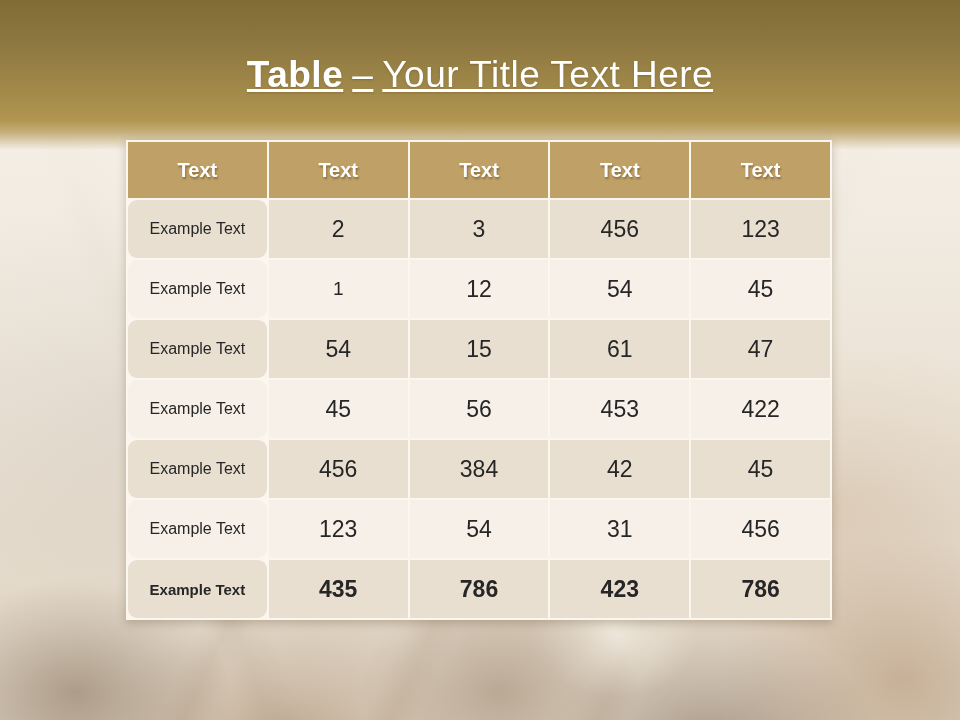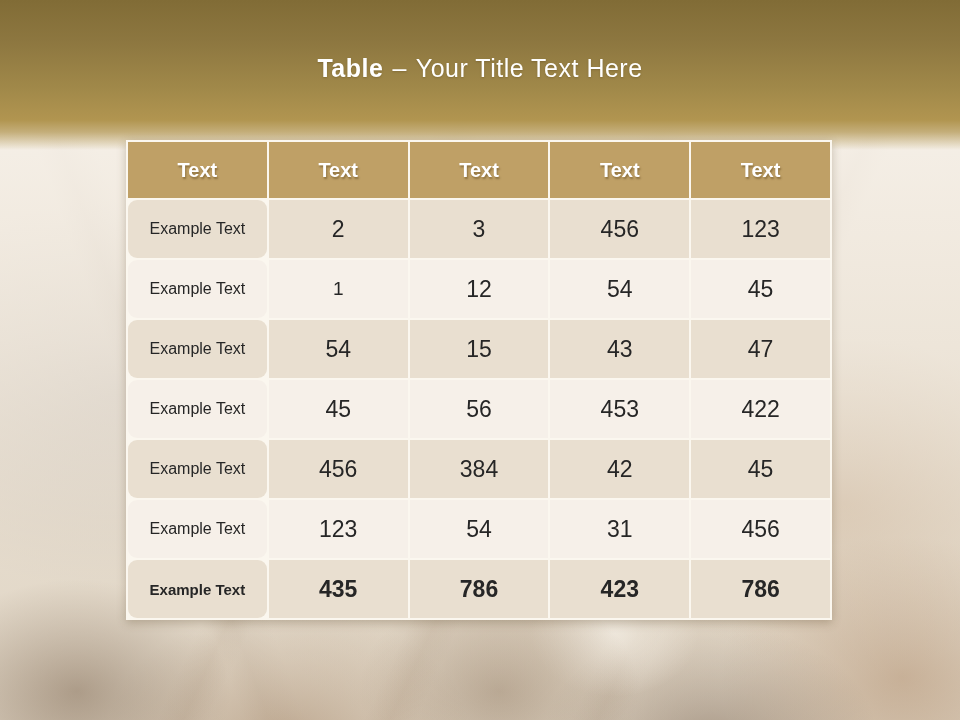--- a/index.html
+++ b/index.html
@@ -62,24 +62,25 @@
       rgba(177,149,80,0.72) 88%,
       rgba(177,149,80,0) 100%);
   }
   .slide-title {
     position: absolute;
     top: 54px;
     left: 0;
     width: 100%;
     text-align: center;
     color: #ffffff;
-    font-size: 25px;
+    font-size: 37px;
     letter-spacing: 0.5px;
     text-shadow: 0 1px 2px rgba(90,70,30,0.35);
     white-space: nowrap;
+    text-decoration: underline;
   }
   .slide-title .t-bold { font-weight: bold; }
   .slide-title .t-dash { margin: 0 9px; }
 
   
   .table-wrap {
     position: absolute;
     top: 140px;
     left: 126px;
   }
@@ -152,21 +153,21 @@
           <td class="label-cell">Example Text</td>
           <td>1</td>
           <td>12</td>
           <td>54</td>
           <td>45</td>
         </tr>
         <tr>
           <td class="label-cell">Example Text</td>
           <td>54</td>
           <td>15</td>
-          <td>43</td>
+          <td>61</td>
           <td>47</td>
         </tr>
         <tr>
           <td class="label-cell">Example Text</td>
           <td>45</td>
           <td>56</td>
           <td>453</td>
           <td>422</td>
         </tr>
         <tr>

